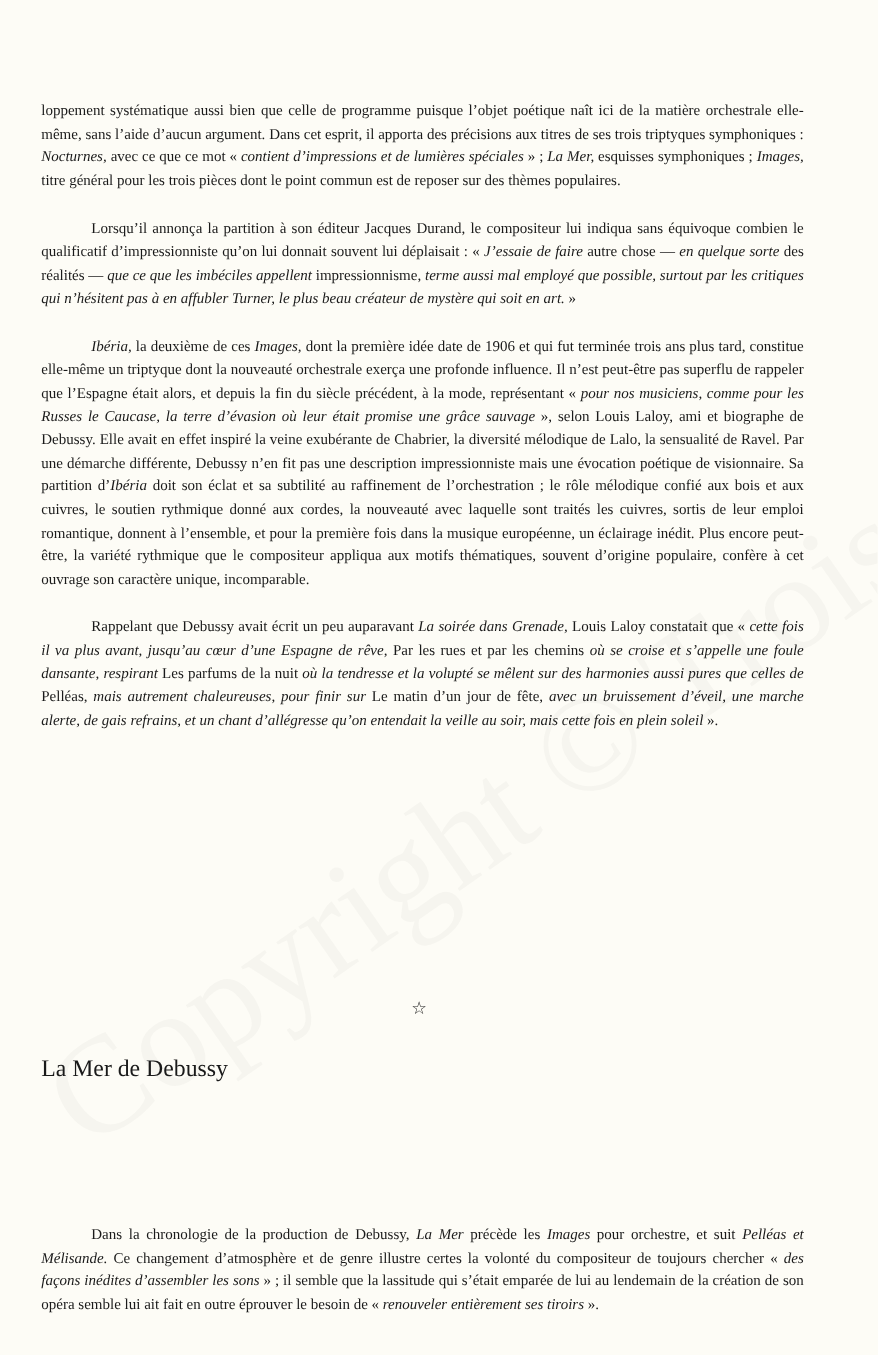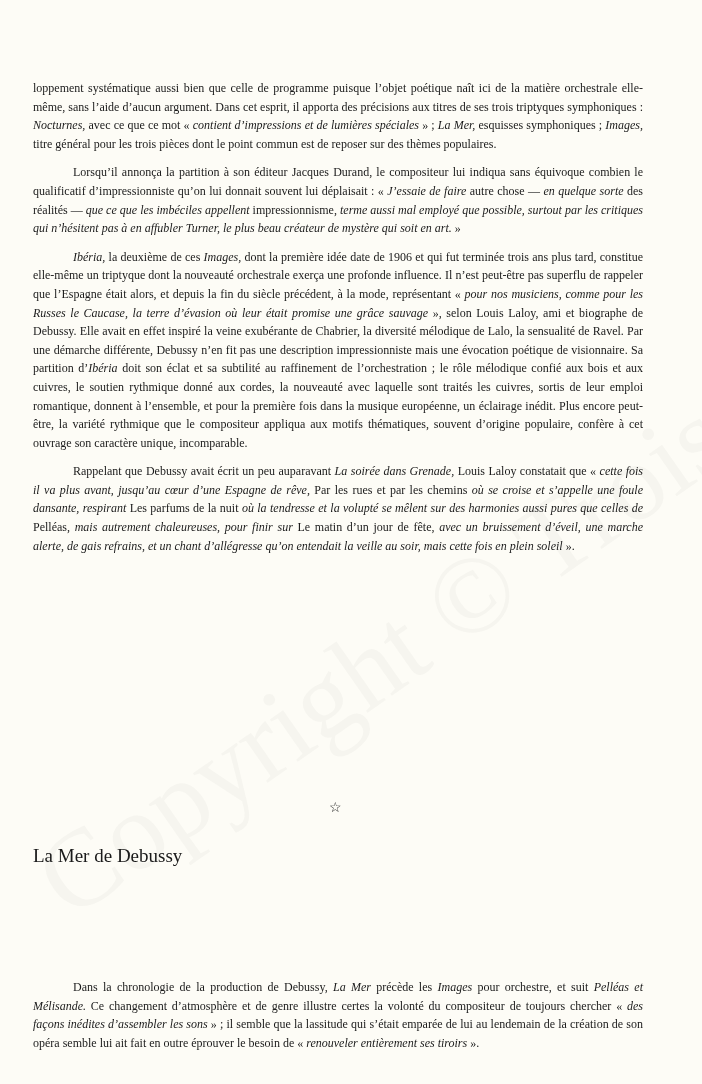--- a/index.html
+++ b/index.html
@@ -13,21 +13,21 @@
   .page { position: absolute; left: 33px; top: 79px; width: 610px; }
   p {
     margin: 0;
     font-size: 12px;
     line-height: 18.6px;
     text-align: justify;
     text-indent: 40px;
     hyphens: manual;
   }
   p.first { text-indent: 0; }
-  p + p { margin-top: 10px; }
+  p + p { margin-top: 20px; }
   em { font-style: italic; }
   .star {
     position: absolute; left: 329px; top: 800px;
     font-size: 14px; line-height: 16px; color: #222;
   }
   .heading {
     position: absolute; left: 33px; top: 845px;
     font-size: 19px; font-weight: normal; margin: 0; text-align: right;
   }
   .page2 { position: absolute; left: 33px; top: 934px; width: 610px; margin-top: 44px; }

